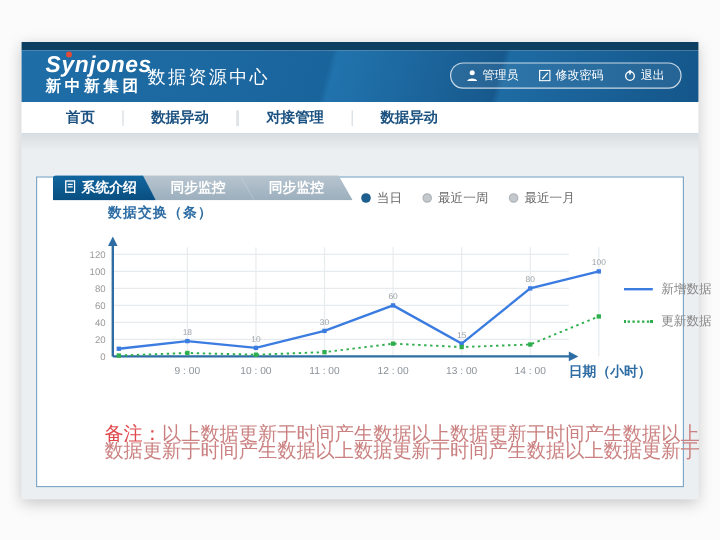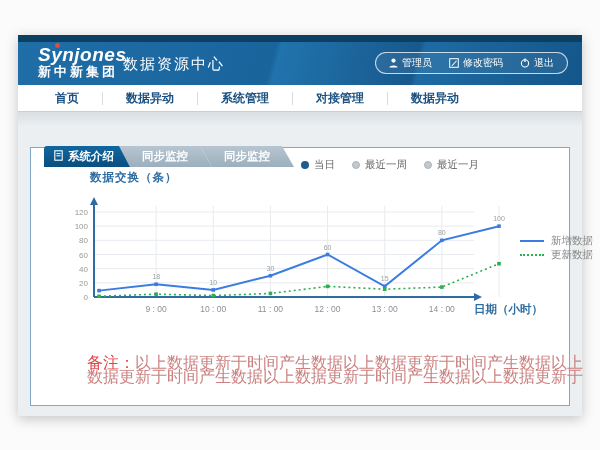--- a/index.html
+++ b/index.html
@@ -47,21 +47,21 @@
   .radio { display:flex; align-items:center; gap:5px; font-size:10.5px; color:#666; cursor:pointer; }
   .rdot { width:8px; height:8px; border-radius:50%; }
   .rdot.on  { background:#1d5e8e; }
   .rdot.off { background:#c3c8cc; border:1px solid #aeb4b9; }
 
   .chart-zone { position:relative; height:200px; }
   .ylabel { position:absolute; left:28px; top:22px; color:#2e6da4; font-size:11.5px; font-weight:700; letter-spacing:1px; }
   .xlabel { position:absolute; left:412px; top:154px; color:#2e6da4; font-size:11.5px; font-weight:700; }
   #chart-svg { position:absolute; left:0; top:0; }
 
-  .legend { position:absolute; left:458px; top:86px; display:flex; flex-direction:column; }
+  .legend { position:absolute; left:458px; top:86px; display:flex; flex-direction:column; gap:13px; }
   .leg-row { display:flex; align-items:center; gap:7px; font-size:10.5px; color:#888; white-space:nowrap; }
   .leg-line { width:24px; height:0; }
   .leg-solid  { border-top:2px solid #3b7ce0; }
   .leg-dotted { border-top:2px dotted #2fae4e; }
 
   .note { margin:8px 0 0 25px; font-size:16px; color:#cb8181; width:500px; line-height:14px; }
   .note .note-label { color:#e0474b; }
 </style>
 </head>
 <body>
@@ -106,21 +106,20 @@
         <span>退出</span>
       </span>
     </div>
   </div>
 
   <div class="nav">
     <span class="nav-item">首页</span>
     <span class="nav-sep"></span>
     <span class="nav-item">数据异动</span>
     <span class="nav-sep"></span>
-    <span class="nav-item">系统管理</span>
     <span class="nav-sep"></span>
     <span class="nav-item">对接管理</span>
     <span class="nav-sep"></span>
     <span class="nav-item">数据异动</span>
   </div>
 
   <div class="content">
 
     <div class="tabs">
       <div class="tab tab-active">

